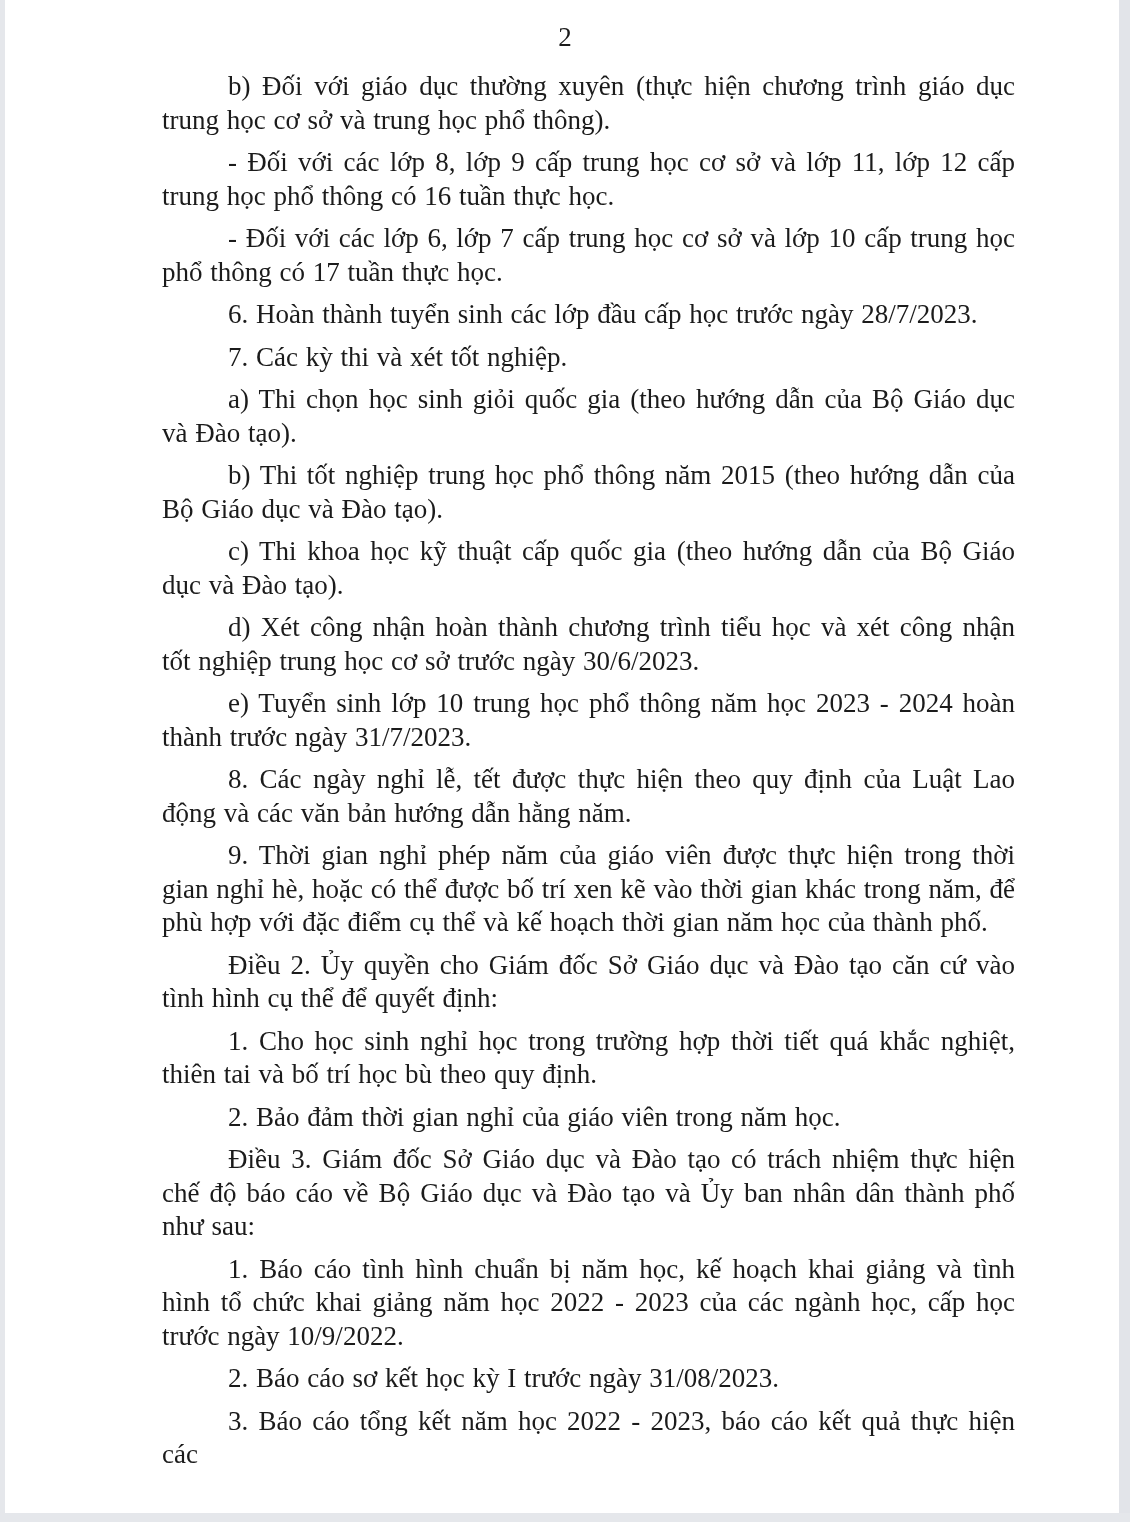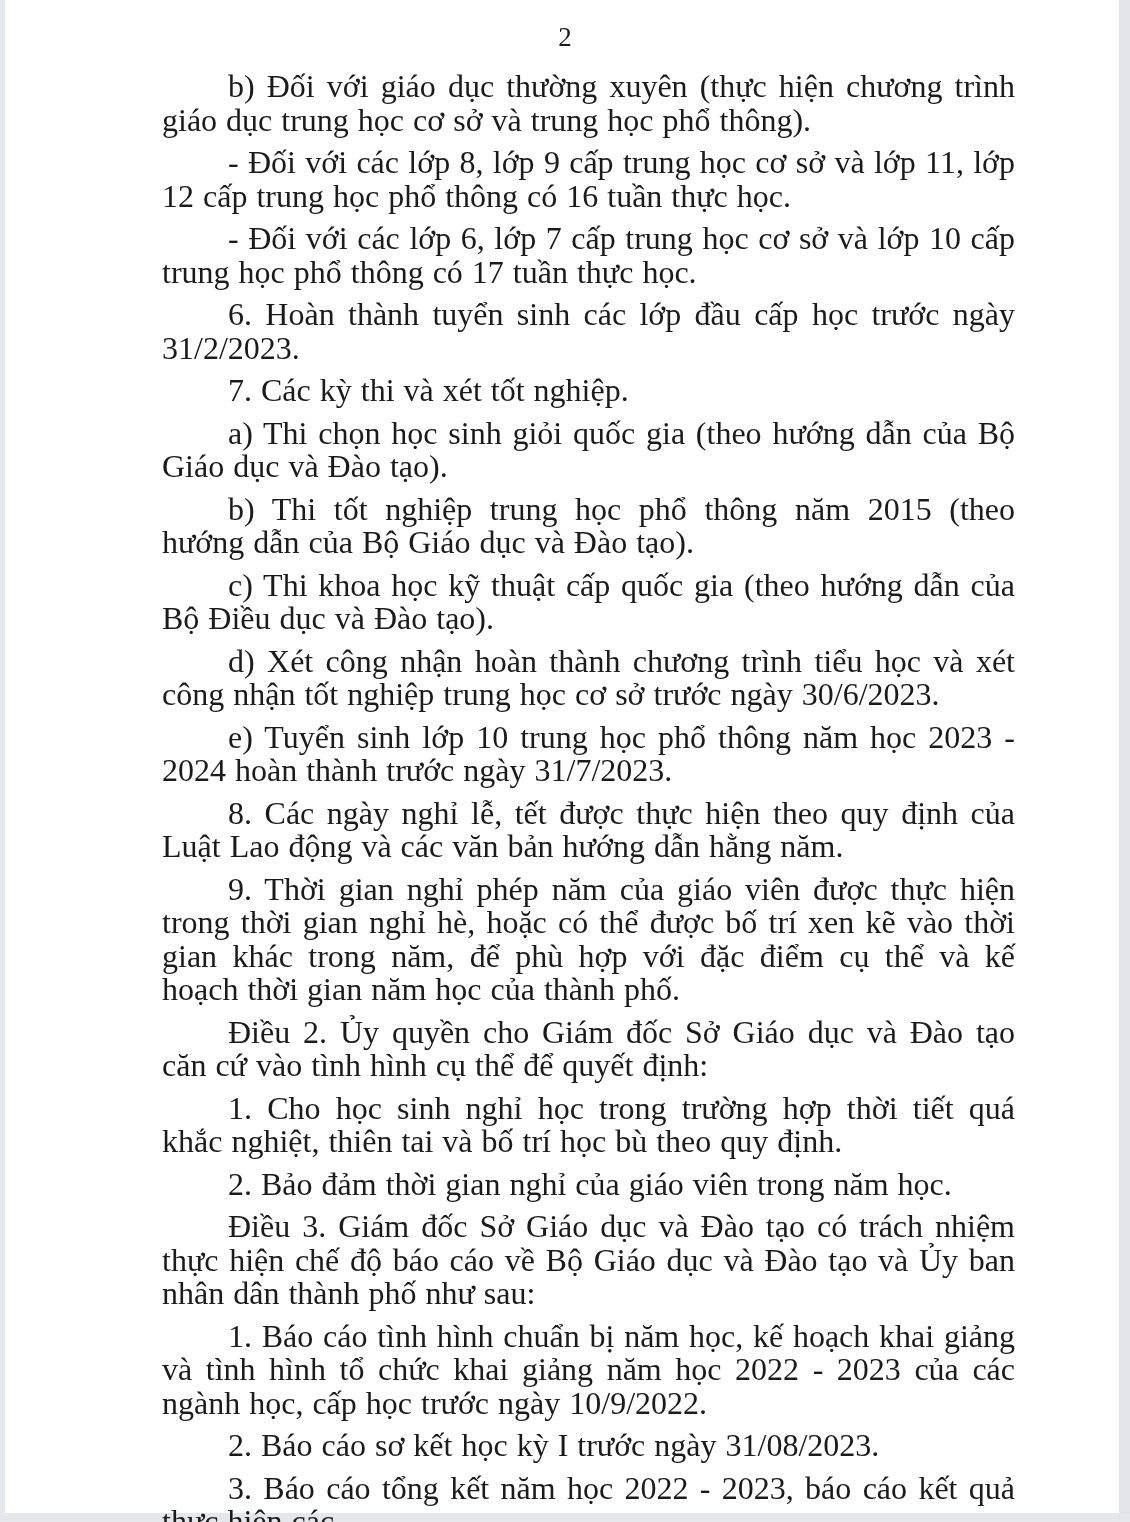--- a/index.html
+++ b/index.html
@@ -17,21 +17,21 @@
   .edge-bottom { left: 0; bottom: 0; width: 100%; height: 9px; }
   .page-number {
     position: absolute; top: 22px; left: 0; width: 100%;
     text-align: center; font-size: 27px; line-height: 30px;
   }
   .content {
     position: absolute; left: 162px; top: 70px; width: 853px;
   }
   p.para {
     margin: 0 0 9px 0;
-    font-size: 32px;
+    font-size: 27px;
     line-height: 33.5px;
     text-align: justify;
     text-indent: 66px;
     word-spacing: 1px;
   }
   p.para .lead { font-weight: normal; }
 </style>
 </head>
 <body>
 
@@ -39,25 +39,25 @@
   <div class="edge edge-left"></div>
   <div class="edge edge-right"></div>
   <div class="edge edge-bottom"></div>
 
   <div class="page-number">2</div>
 
   <div class="content">
     <p class="para"><span>b) Đối với giáo dục thường xuyên (thực hiện chương trình giáo dục trung học cơ sở và trung học phổ thông).</span></p>
     <p class="para"><span>- Đối với các lớp 8, lớp 9 cấp trung học cơ sở và lớp 11, lớp 12 cấp trung học phổ thông có 16 tuần thực học.</span></p>
     <p class="para"><span>- Đối với các lớp 6, lớp 7 cấp trung học cơ sở và lớp 10 cấp trung học phổ thông có 17 tuần thực học.</span></p>
-    <p class="para"><span>6. Hoàn thành tuyển sinh các lớp đầu cấp học trước ngày 31/2/2023.</span></p>
+    <p class="para"><span>6. Hoàn thành tuyển sinh các lớp đầu cấp học trước ngày 28/7/2023.</span></p>
     <p class="para"><span>7. Các kỳ thi và xét tốt nghiệp.</span></p>
     <p class="para"><span>a) Thi chọn học sinh giỏi quốc gia (theo hướng dẫn của Bộ Giáo dục và Đào tạo).</span></p>
     <p class="para"><span>b) Thi tốt nghiệp trung học phổ thông năm 2015 (theo hướng dẫn của Bộ Giáo dục và Đào tạo).</span></p>
-    <p class="para"><span>c) Thi khoa học kỹ thuật cấp quốc gia (theo hướng dẫn của Bộ Điều dục và Đào tạo).</span></p>
+    <p class="para"><span>c) Thi khoa học kỹ thuật cấp quốc gia (theo hướng dẫn của Bộ Giáo dục và Đào tạo).</span></p>
     <p class="para"><span>d) Xét công nhận hoàn thành chương trình tiểu học và xét công nhận tốt nghiệp trung học cơ sở trước ngày 30/6/2023.</span></p>
     <p class="para"><span>e) Tuyển sinh lớp 10 trung học phổ thông năm học 2023 - 2024 hoàn thành trước ngày 31/7/2023.</span></p>
     <p class="para"><span>8. Các ngày nghỉ lễ, tết được thực hiện theo quy định của Luật Lao động và các văn bản hướng dẫn hằng năm.</span></p>
     <p class="para"><span>9. Thời gian nghỉ phép năm của giáo viên được thực hiện trong thời gian nghỉ hè, hoặc có thể được bố trí xen kẽ vào thời gian khác trong năm, để phù hợp với đặc điểm cụ thể và kế hoạch thời gian năm học của thành phố.</span></p>
     <p class="para"><strong class="lead">Điều 2.</strong><span> Ủy quyền cho Giám đốc Sở Giáo dục và Đào tạo căn cứ vào tình hình cụ thể để quyết định:</span></p>
     <p class="para"><span>1. Cho học sinh nghỉ học trong trường hợp thời tiết quá khắc nghiệt, thiên tai và bố trí học bù theo quy định.</span></p>
     <p class="para"><span>2. Bảo đảm thời gian nghỉ của giáo viên trong năm học.</span></p>
     <p class="para"><strong class="lead">Điều 3.</strong><span> Giám đốc Sở Giáo dục và Đào tạo có trách nhiệm thực hiện chế độ báo cáo về Bộ Giáo dục và Đào tạo và Ủy ban nhân dân thành phố như sau:</span></p>
     <p class="para"><span>1. Báo cáo tình hình chuẩn bị năm học, kế hoạch khai giảng và tình hình tổ chức khai giảng năm học 2022 - 2023 của các ngành học, cấp học trước ngày 10/9/2022.</span></p>
     <p class="para"><span>2. Báo cáo sơ kết học kỳ I trước ngày 31/08/2023.</span></p>

